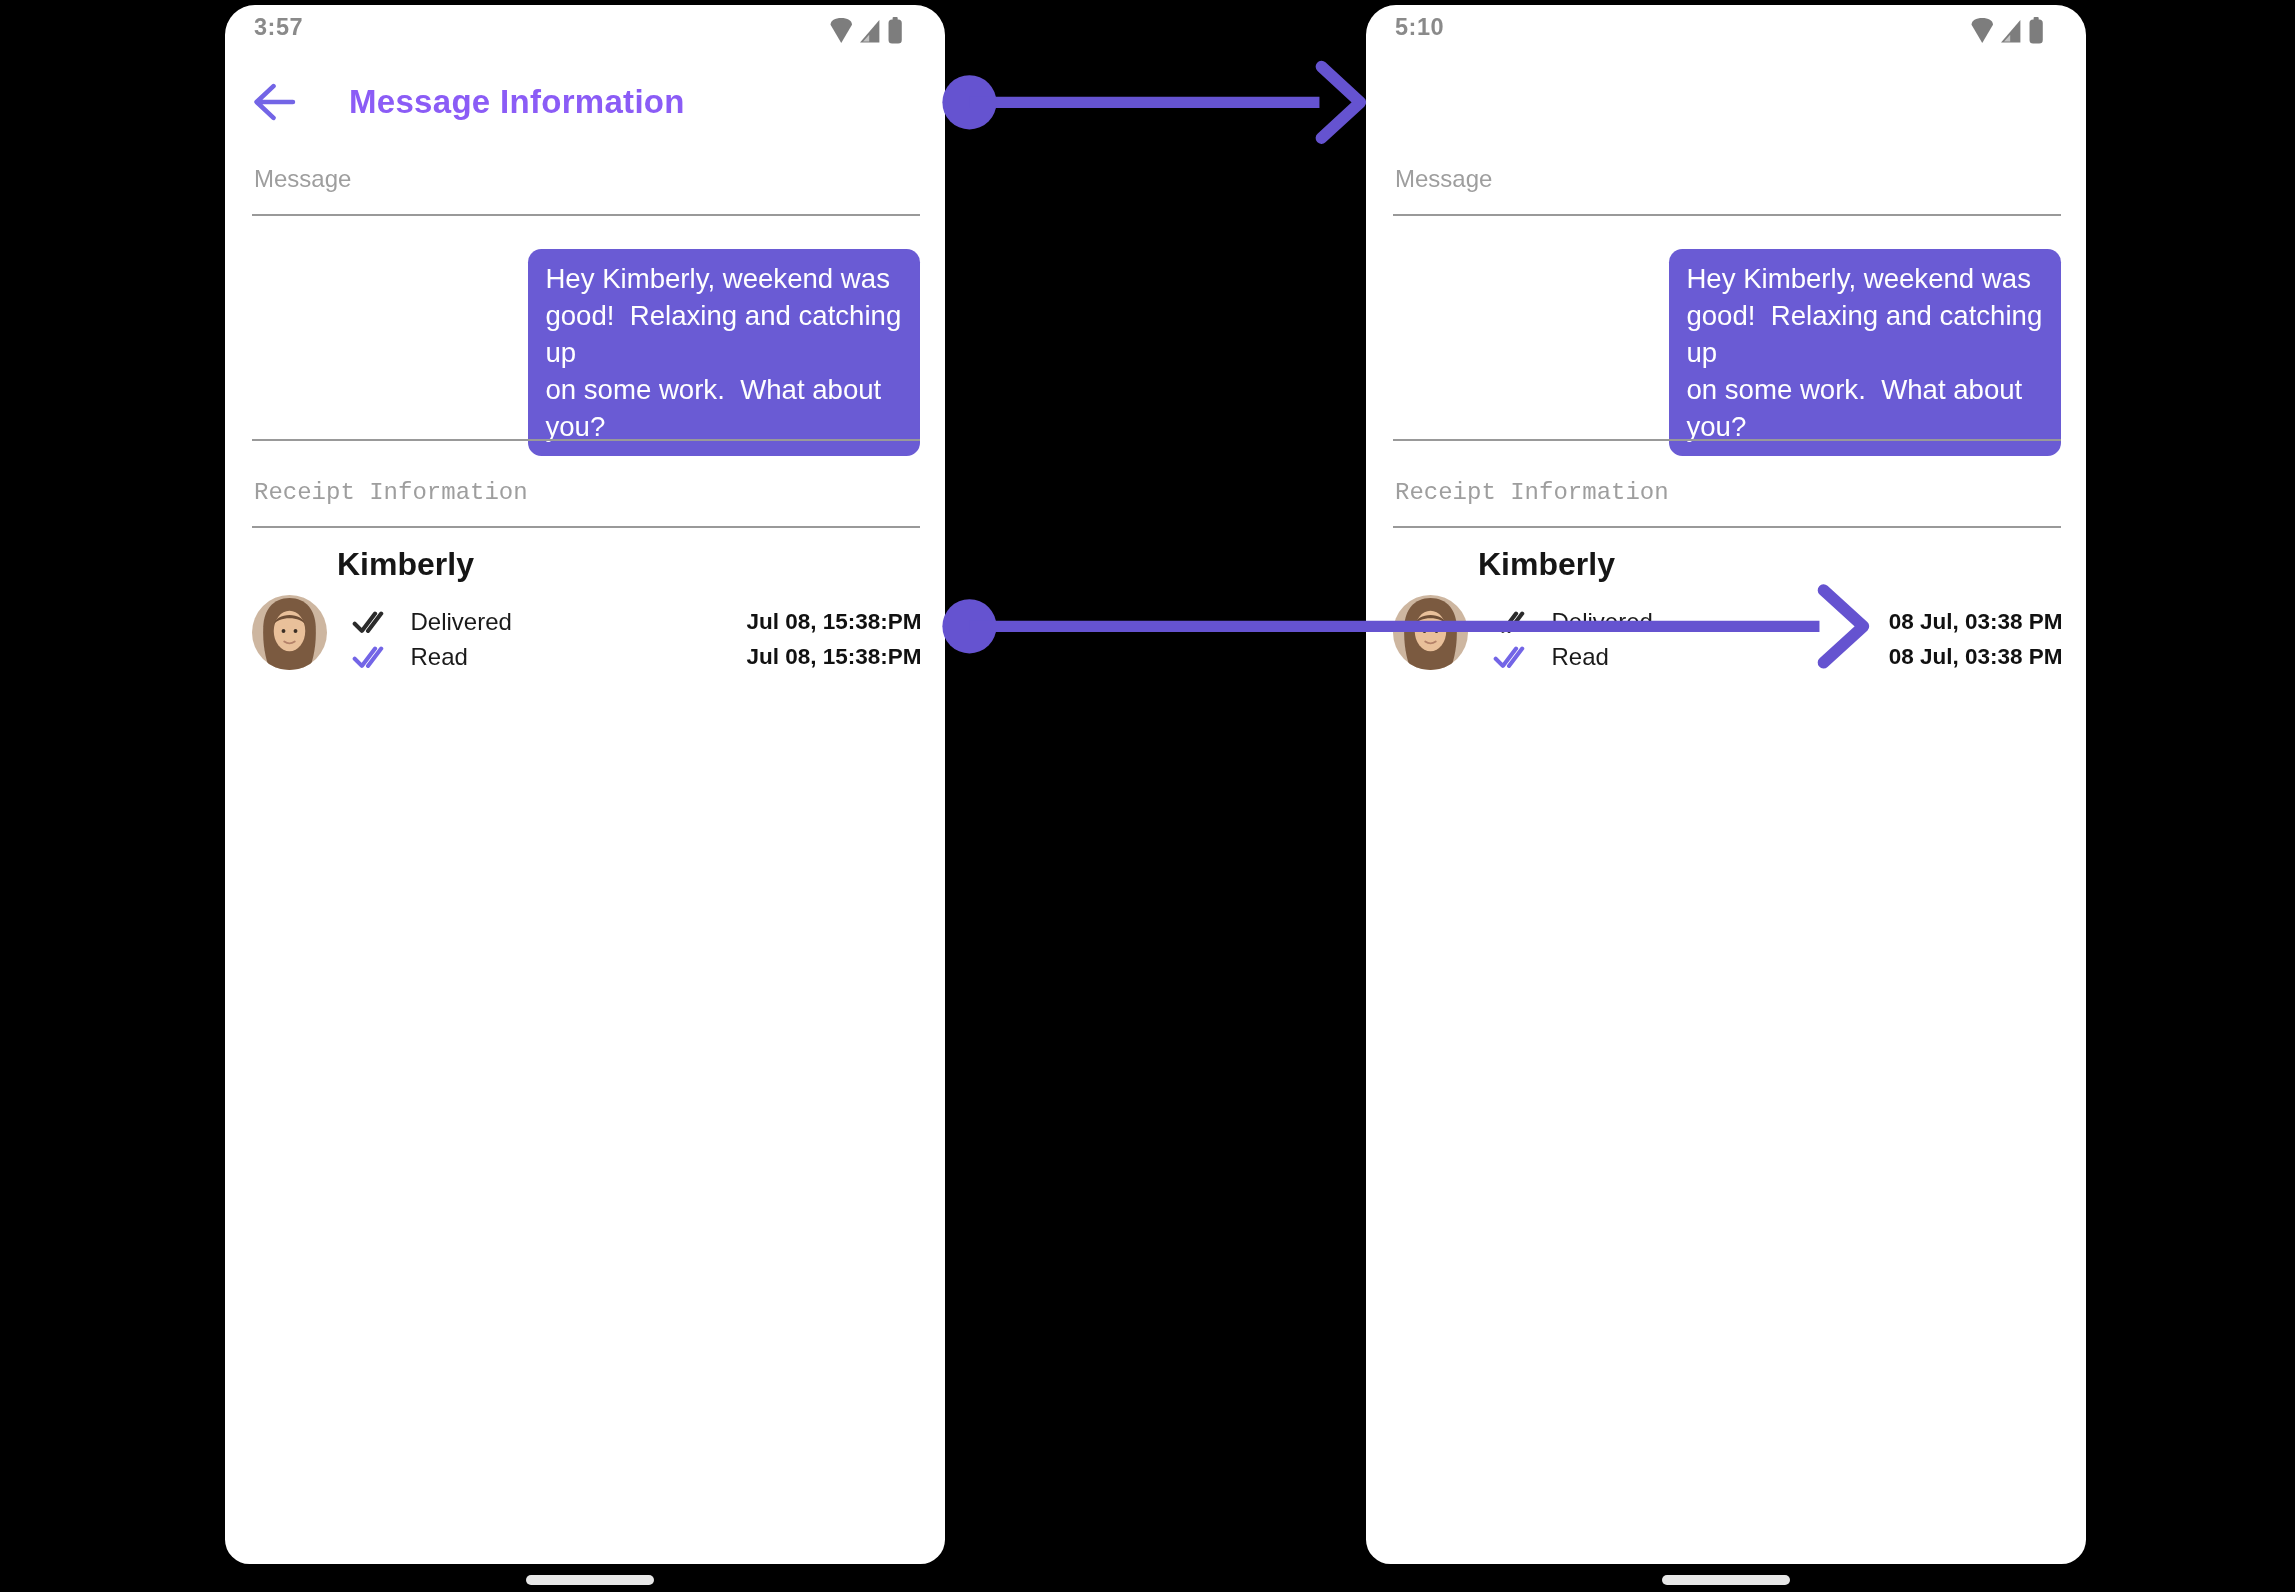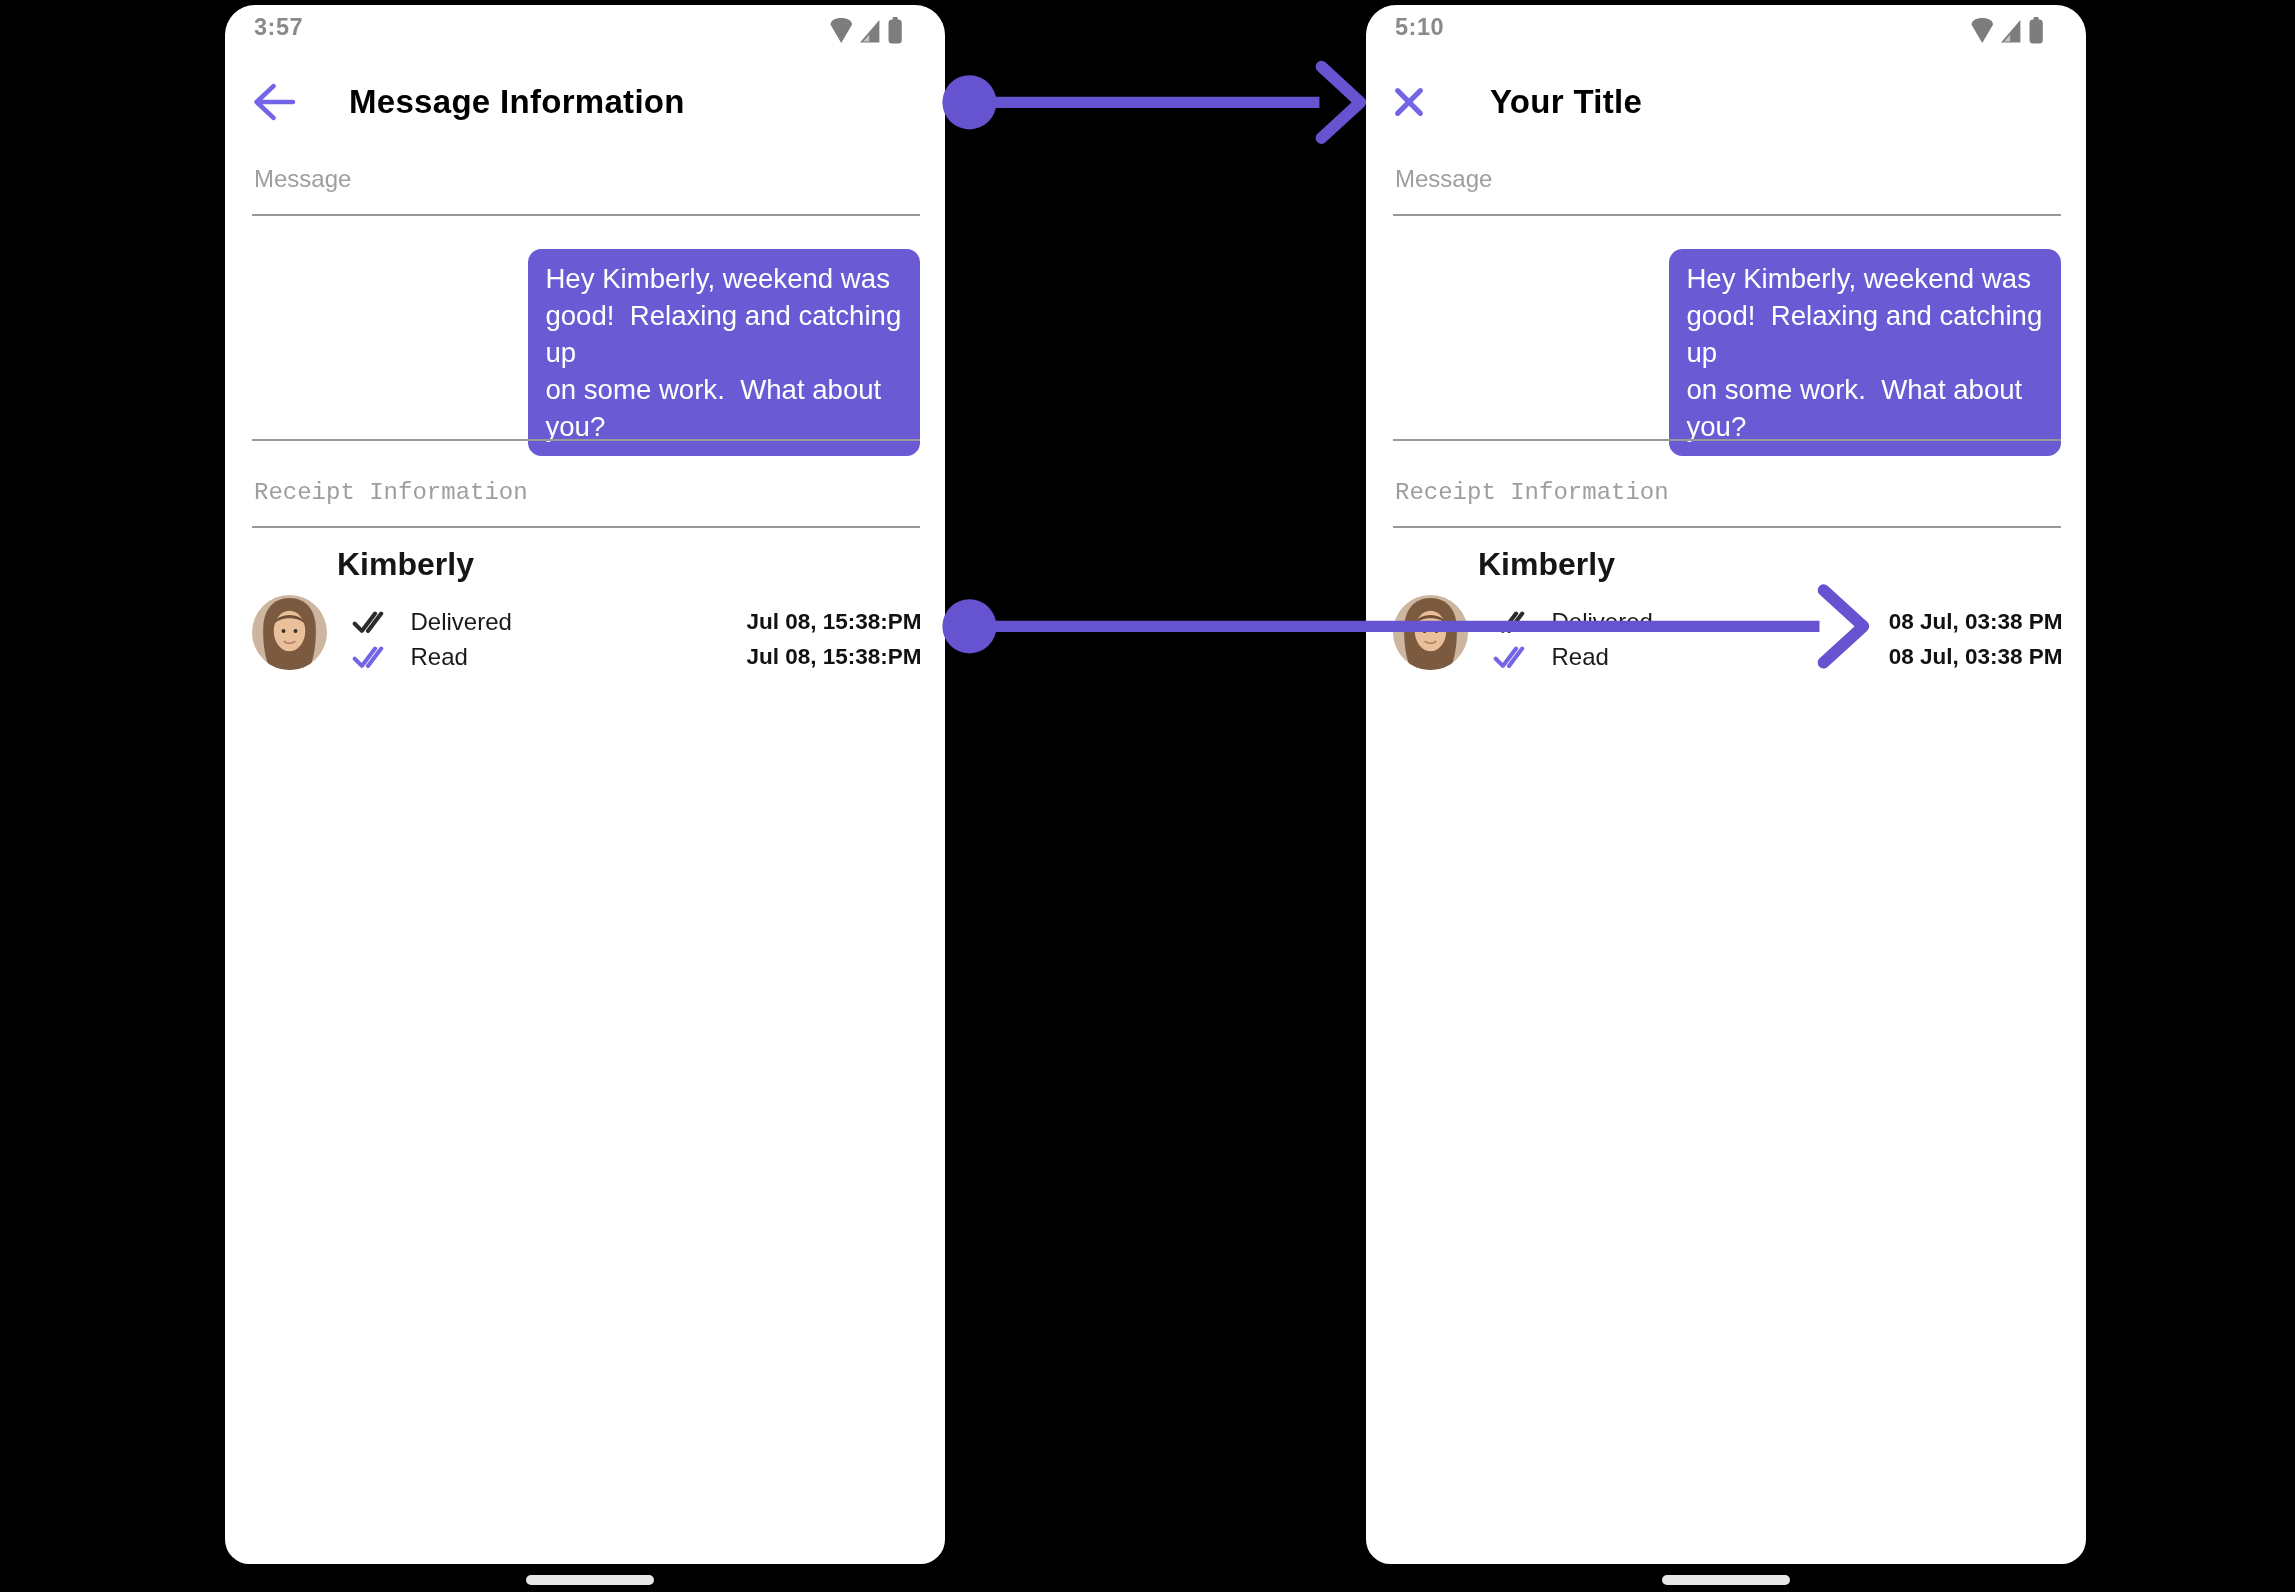--- a/index.html
+++ b/index.html
@@ -11,21 +11,21 @@
   .phone-left{left:225px;}
   .phone-right{left:1366px;}
 
   .status-time{position:absolute;top:9.2px;left:29px;font-size:23.5px;color:#8a8a8a;letter-spacing:0.5px;font-weight:bold;}
   .status-icons{position:absolute;top:12.2px;right:43px;display:flex;align-items:flex-end;gap:7.1px;}
   .status-icons svg{display:block;}
 
   .header{position:absolute;top:75px;left:0;right:0;height:43px;}
   .nav-btn{position:absolute;left:26.5px;top:50%;transform:translateY(-50%);cursor:pointer;}
   .page-title{position:absolute;left:124px;top:50%;transform:translateY(-50%);margin:0;
-              font-size:33px;font-weight:700;color:#000000;letter-spacing:0.3px;white-space:nowrap;}
+              font-size:33px;font-weight:700;color:#8b5cf6;letter-spacing:0.3px;white-space:nowrap;}
 
   .section-label{position:absolute;left:29px;font-size:24px;color:#9e9e9e;text-align:center;}
   .label-message{top:160px;}
   .label-receipt{top:474px;font-family:Liberation Mono, monospace;}
 
   .divider{position:absolute;left:26.5px;right:25.5px;height:2px;background:#999;}
   .d1{top:209px}.d2{top:434px}.d3{top:521px}
 
   .bubble{position:absolute;top:244px;right:25px;width:392px;box-sizing:border-box;
           padding:11.2px 17.4px;border-radius:13.3px;background:#6a5bd4;color:#fff;
@@ -126,26 +126,20 @@
       <svg width="21.4" height="24.5" viewBox="0 0 42 48">
           <path d="M2 46 L40 46 L40 2 Z" fill="#7d7d7d"></path>
           <path d="M8 44 L20 44 L20 31 Z" fill="#c2c2c2"></path>
         </svg>
       <svg width="14.3" height="26.5" viewBox="0 0 28 52">
           <rect x="9" y="0" width="10" height="7" rx="2" fill="#7d7d7d"></rect>
           <rect x="1" y="5" width="26" height="47" rx="7" fill="#7d7d7d"></rect>
         </svg>
     </span>
 
-    <div class="header">
-      <svg class="nav-btn" width="32" height="32" viewBox="0 0 62 62">
-        <path d="M9 9 L53 53 M53 9 L9 53" stroke="#7365e6" stroke-width="10" stroke-linecap="round"></path>
-      </svg>
-      <h1 class="page-title">Your Title</h1>
-    </div>
 
     <div class="section-label label-message">Message</div>
     <div class="divider d1"></div>
 
     <div class="bubble">Hey Kimberly, weekend was
 good!  Relaxing and catching up
 on some work.  What about
 you?</div>
     <div class="divider d2"></div>
 

